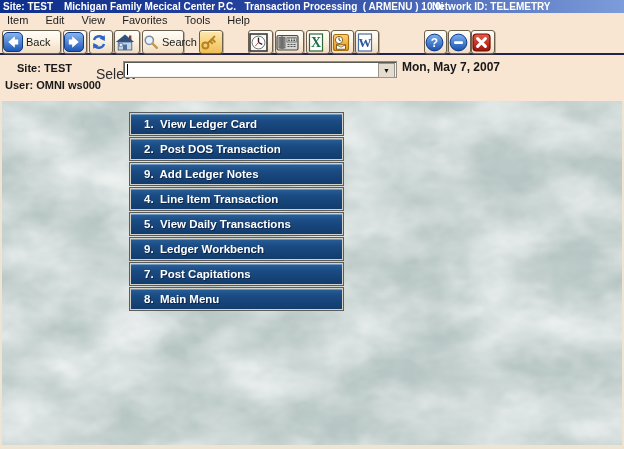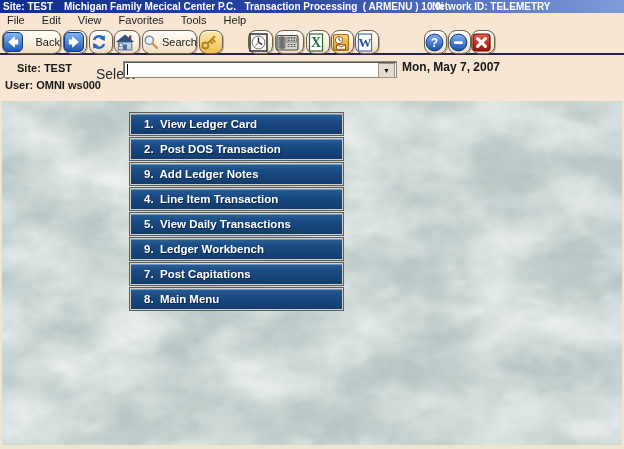--- a/index.html
+++ b/index.html
@@ -24,24 +24,24 @@
     background:#f8e5d2;color:#1c1c1c;font-size:11px;line-height:15px;
   }
   .menubar .mitem{display:inline-block;padding:0 7px;cursor:default;}
   
   .toolbar{
     position:absolute;left:0;top:28px;width:624px;height:25px;
     background:#f8e5d2;border-bottom:2px solid #23234c;
   }
   .tbtn{
     position:absolute;top:2px;height:24px;box-sizing:border-box;
-    border:1px solid #6b5f4e;border-radius:8px;
+    border:1px solid #6b5f4e;border-radius:3px;
     background:linear-gradient(180deg,#fffef9 0%,#fcf2e2 45%,#f1dcc2 100%);
     box-shadow:inset 0 1px 0 rgba(255,255,255,.85), 1px 1px 0 rgba(90,70,50,.35);
-    display:flex;align-items:center;justify-content:space-between;gap:3px;
+    display:flex;align-items:center;justify-content:flex-start;gap:3px;
     font-size:11px;color:#1a1a1a;
   }
   .tbtn svg{display:block;}
   
   .header{
     position:absolute;left:0;top:55px;width:624px;height:46px;
     background:#f8e5d2;border-bottom:2px solid #76767e;
     color:#181818;
   }
   .h-site{position:absolute;left:17px;top:7px;font-size:11px;font-weight:bold;white-space:pre;}
@@ -84,21 +84,21 @@
 
 <div class="screen">
 
   <div class="titlebar">
     <span class="tb-site">Site: TEST</span>
     <span class="tb-app">Michigan Family Mecical Center P.C.   Transaction Processing  ( ARMENU ) 10.0i</span>
     <span class="tb-net">Network ID: TELEMETRY</span>
   </div>
 
   <div class="menubar">
-    <span class="mitem">File</span>
+    <span class="mitem">Item</span>
     <span class="mitem">Edit</span>
     <span class="mitem">View</span>
     <span class="mitem">Favorites</span>
     <span class="mitem">Tools</span>
     <span class="mitem">Help</span>
   </div>
 
   <div class="toolbar">
 
     <div class="tbtn" style="left:2px;width:59px;">
@@ -148,21 +148,21 @@
           <svg width="20" height="18" viewBox="0 0 20 18">
         <rect x="14" y="2.5" width="2.4" height="4.5" fill="#8a4038"></rect>
         <polygon points="10,1.5 19.2,9 0.8,9" fill="#31517c"></polygon>
         <rect x="3.2" y="9" width="13.6" height="8" fill="#c3d3e8" stroke="#3c5a84" stroke-width="0.8"></rect>
         <rect x="8" y="11.5" width="4" height="5.5" fill="#50709c"></rect>
         <rect x="4.6" y="10.6" width="2.6" height="2.6" fill="#eef4fb" stroke="#3c5a84" stroke-width="0.5"></rect>
       </svg>
         </span>
     </div>
 
-    <div class="tbtn" style="left:142px;width:55px;">
+    <div class="tbtn" style="left:142px;width:42px;">
       <span>
           <svg width="16" height="16" viewBox="0 0 16 16">
         <circle cx="6.3" cy="6.3" r="4.1" fill="#e9f1fb" stroke="#7e8ea8" stroke-width="1.5"></circle>
         <line x1="9.5" y1="9.5" x2="13.8" y2="13.8" stroke="#c09a4a" stroke-width="2.4" stroke-linecap="round"></line>
       </svg>
         </span>
       <span>Search</span>
     </div>
 
     <div class="tbtn" style="left:199px;width:24px;background:linear-gradient(180deg,#ffe9b0,#eebf55);">

